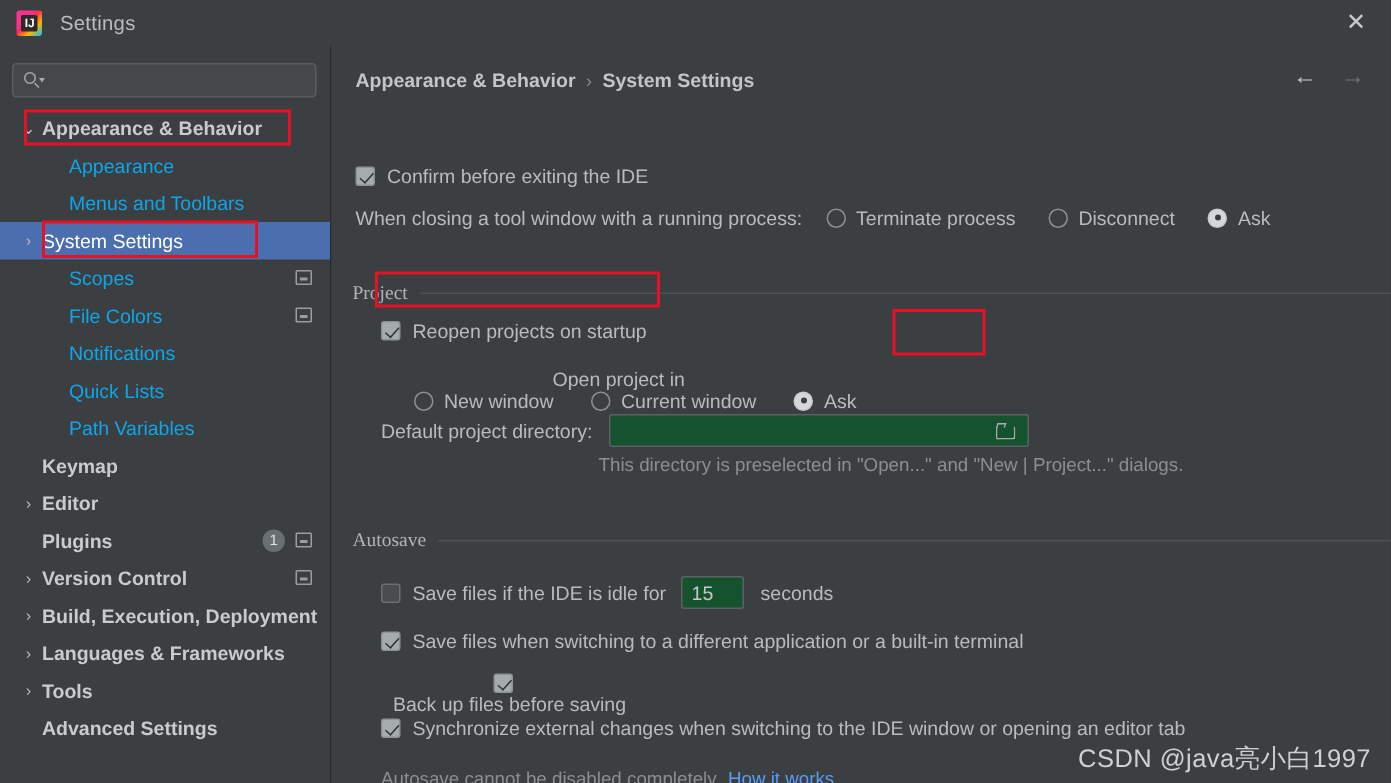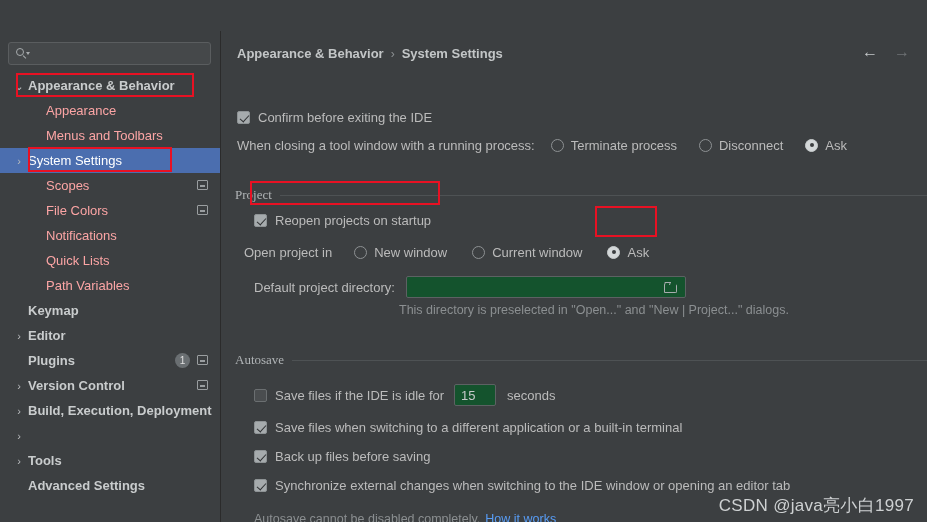--- a/index.html
+++ b/index.html
@@ -82,21 +82,21 @@
     position: relative; height: 25px; display: flex; align-items: center;
     cursor: default; width: 220px;
   }
   .tree-row.selected { background: #4b6eaf; }
   .tree-row .arrow {
     position: absolute; width: 12px; height: 12px; color: #b9bcbe;
     font-size: 11px; line-height: 12px; text-align: center;
     font-family: "Liberation Sans", sans-serif;
   }
   .tree-row .lbl {
-    color: #fca5a5; font-size: 13px; white-space: nowrap;
+    color: #0ea5e9; font-size: 13px; white-space: nowrap;
   }
   .tree-row.bold .lbl { font-weight: bold; color: #c9cccd; }
   .tree-row.selected .lbl { color: #ffffff; }
   .tree-row .rt-icon {
     position: absolute; right: 12px; top: 7px; width: 11px; height: 10px;
     border: 1px solid #9a9ea0; border-radius: 1px;
   }
   .tree-row .rt-icon::after {
     content: ""; position: absolute; left: 2px; top: 3.5px;
     width: 5px; height: 2px; background: #9a9ea0;
@@ -198,20 +198,27 @@
     position: absolute; right: 13px; bottom: 5px;
     color: #d6d9da; font-size: 17px; letter-spacing: .3px;
     font-family: "Liberation Sans", sans-serif; opacity: .95;
   }
 </style>
 </head>
 <body>
 
 <div id="root">
 
+  <div class="titlebar">
+    <div class="app-icon">
+        <span class="ij-j">IJ</span>
+      </div>
+    <div class="title-text">Settings</div>
+    <div class="win-close">✕</div>
+  </div>
 
   <div class="sidebar">
     <div class="search-wrap">
       <div class="search-box">
         <span class="search-icon">
           <span class="lens"></span>
             <span class="hdl"></span>
             <span class="caret"></span>
         </span>
       </div>
@@ -264,20 +271,21 @@
           <span class="arrow" style="left: 13px;">›</span>
           <span class="lbl" style="margin-left: 28px;">Version Control</span>
           <span class="rt-icon"></span>
         </div>
         <div class="tree-row bold">
           <span class="arrow" style="left: 13px;">›</span>
           <span class="lbl" style="margin-left: 28px;">Build, Execution, Deployment</span>
         </div>
         <div class="tree-row bold">
           <span class="arrow" style="left: 13px;">›</span>
+          <span class="lbl" style="margin-left: 28px;">Languages &amp; Frameworks</span>
         </div>
         <div class="tree-row bold">
           <span class="arrow" style="left: 13px;">›</span>
           <span class="lbl" style="margin-left: 28px;">Tools</span>
         </div>
         <div class="tree-row bold">
           <span class="lbl" style="margin-left: 28px;">Advanced Settings</span>
         </div>
       </div>
   </div>
@@ -322,21 +330,21 @@
     <div class="group-head" style="left:14px; top:156px;">
       <span class="gtitle">Project</span>
       <span class="rule"></span>
     </div>
 
     <div class="row" style="left:33px; top:182px;">
       <span class="cb checked"></span>
       <span class="lab" style="margin-left:8px;">Reopen projects on startup</span>
     </div>
 
-    <div class="row" style="left:23px; top:214px;">
+    <div class="row" style="left:33px; top:214px;flex-direction:column;">
       <span class="lab">Open project in</span>
       <span id="open-opts" style="display:flex; align-items:center; margin-left:22px;">
           <span style="display: flex; align-items: center;">
             <span class="rd"></span>
             <span class="lab" style="margin-left: 7px;">New window</span>
           </span>
           <span style="display: flex; align-items: center; margin-left: 25px;">
             <span class="rd"></span>
             <span class="lab" style="margin-left: 7px;">Current window</span>
           </span>
@@ -374,21 +382,21 @@
         <span class="val">15</span>
       </span>
       <span class="lab" style="margin-left:11px;">seconds</span>
     </div>
 
     <div id="autosave-cbs">
         <div class="row" style="left: 33px; top: 389px;">
           <span class="cb checked"></span>
           <span class="lab" style="margin-left: 8px;">Save files when switching to a different application or a built-in terminal</span>
         </div>
-        <div class="row" style="left: 33px; top: 418px;">
+        <div class="row" style="left: 33px; top: 418px; flex-direction: column;">
           <span class="cb checked"></span>
           <span class="lab" style="margin-left: 8px;">Back up files before saving</span>
         </div>
         <div class="row" style="left: 33px; top: 447px;">
           <span class="cb checked"></span>
           <span class="lab" style="margin-left: 8px;">Synchronize external changes when switching to the IDE window or opening an editor tab</span>
         </div>
       </div>
 
     <div class="row" style="left:33px; top:481px;">

